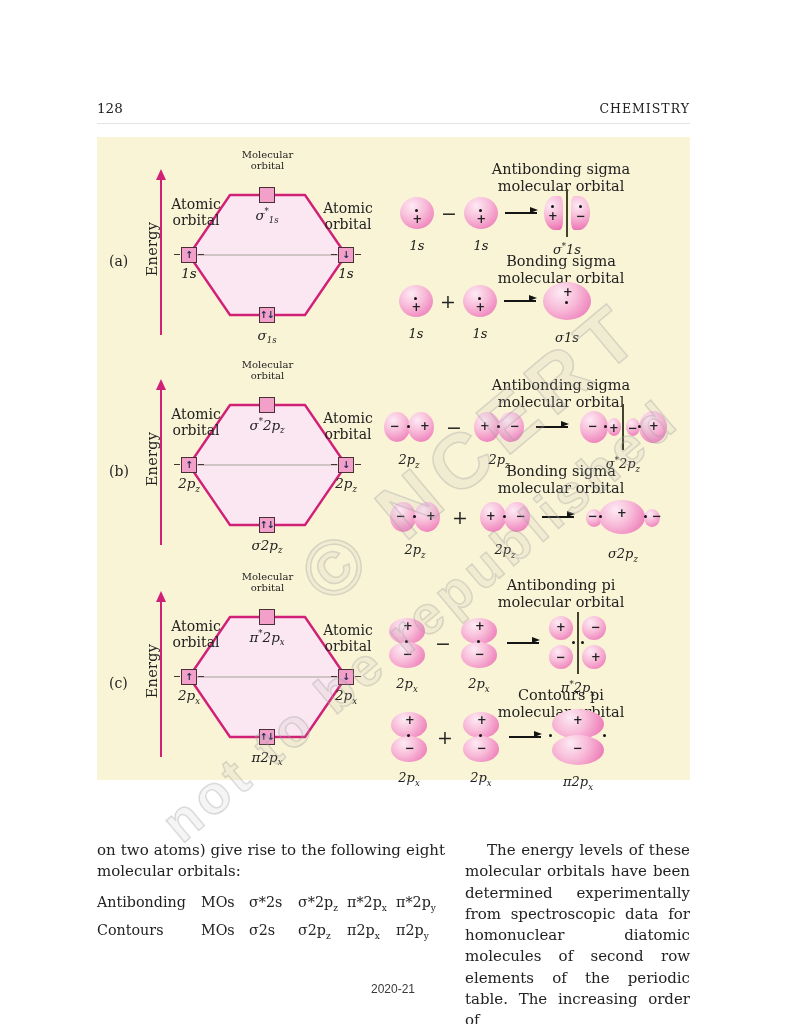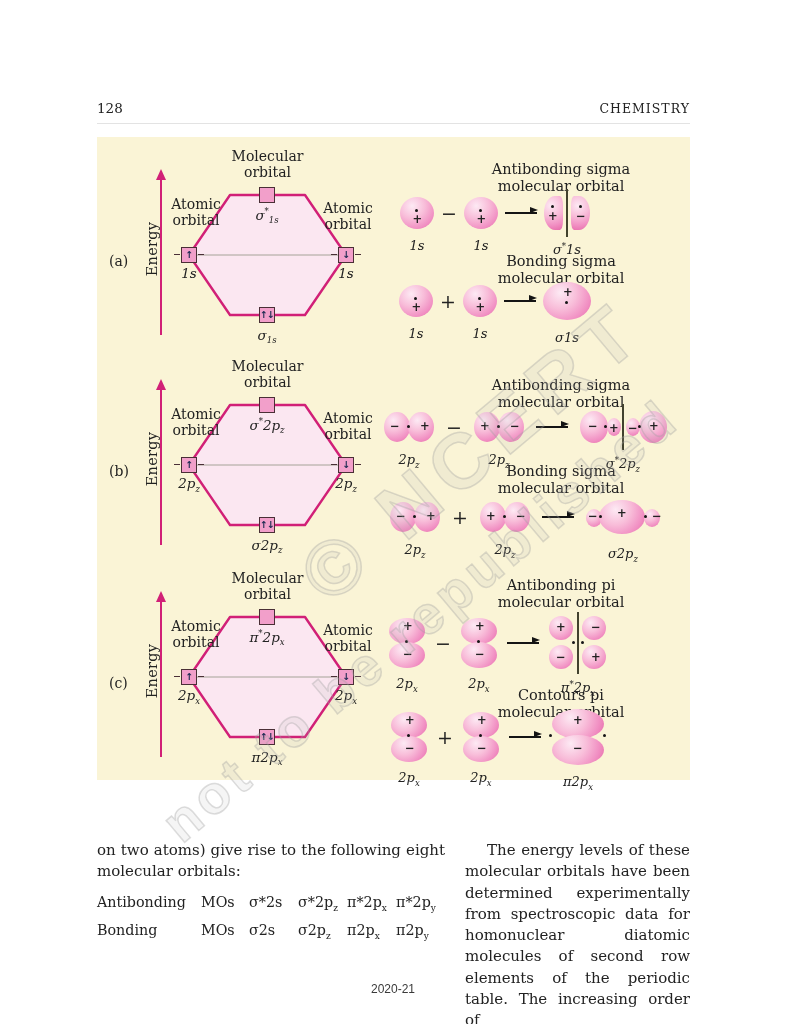--- a/index.html
+++ b/index.html
@@ -31,21 +31,21 @@
   .p-c{top:430px;height:213px;}
 
   .tag{position:absolute;left:12px;top:108px;font-size:14px;}
   .enlbl{position:absolute;left:20px;top:96px;width:70px;text-align:center;font-size:14.5px;
          letter-spacing:0.3px;transform:rotate(-90deg);}
   .earrow{position:absolute;left:63px;top:34px;height:156px;width:2.2px;background:#d12077;}
   .earrow::before{content:"";position:absolute;top:-10px;left:-4.4px;border-style:solid;
          border-color:transparent;border-width:0 5.5px 11px 5.5px;border-bottom-color:#d12077;}
 
   .hex{position:absolute;left:88px;top:40px;width:165px;height:140px;}
-  .mo-lbl{position:absolute;left:108px;top:4px;width:125px;text-align:center;font-size:14px;line-height:1.14;}
+  .mo-lbl{position:absolute;left:108px;top:4px;width:125px;text-align:center;font-size:10px;line-height:1.14;}
   .ao-lbl-l{position:absolute;left:66px;top:52px;width:66px;text-align:center;font-size:14px;line-height:1.14;}
   .ao-lbl-r{position:absolute;left:216px;top:56px;width:70px;text-align:center;font-size:14px;line-height:1.14;}
 
   .bx{position:absolute;width:16px;height:16px;background:#f29fca;border:1.7px solid #4a2f36;
       box-sizing:border-box;display:flex;align-items:center;justify-content:center;
       font-family:"DejaVu Sans",sans-serif;font-size:9.5px;font-weight:700;color:#1d2b52;
       letter-spacing:-1px;line-height:1;}
   .bx-top{left:162px;top:42px;}
   .bx-bot{left:162px;top:162px;}
   .bx-l{left:84px;top:102px;}
@@ -627,21 +627,21 @@
       <div class="motable">
         <div class="morow">
           <span class="mc0">Antibonding</span>
           <span class="mc1">MOs</span>
           <span class="mcell"><span>σ*2s</span><sub></sub></span>
           <span class="mcell"><span>σ*2p</span><sub>z</sub></span>
           <span class="mcell"><span>π*2p</span><sub>x</sub></span>
           <span class="mcell"><span>π*2p</span><sub>y</sub></span>
         </div>
         <div class="morow">
-          <span class="mc0">Bonding</span>
+          <span class="mc0">Contours</span>
           <span class="mc1">MOs</span>
           <span class="mcell"><span>σ2s</span><sub></sub></span>
           <span class="mcell"><span>σ2p</span><sub>z</sub></span>
           <span class="mcell"><span>π2p</span><sub>x</sub></span>
           <span class="mcell"><span>π2p</span><sub>y</sub></span>
         </div>
       </div>
     </div>
     <div class="col">
       <p class="indent">The energy levels of these molecular orbitals have been determined experimentally from spectroscopic data for homonuclear diatomic molecules of second row elements of the periodic table. The increasing order of</p>

